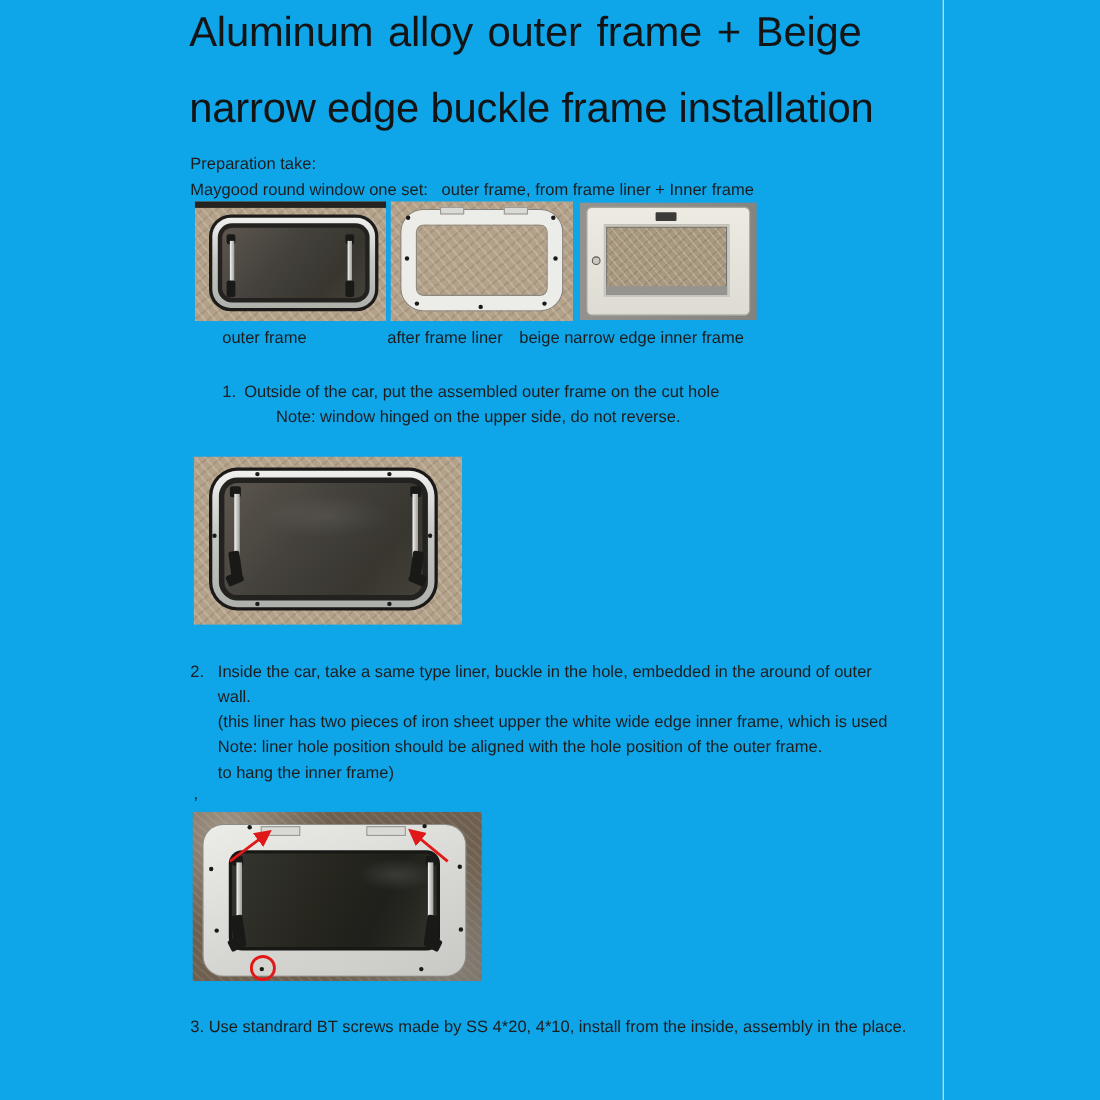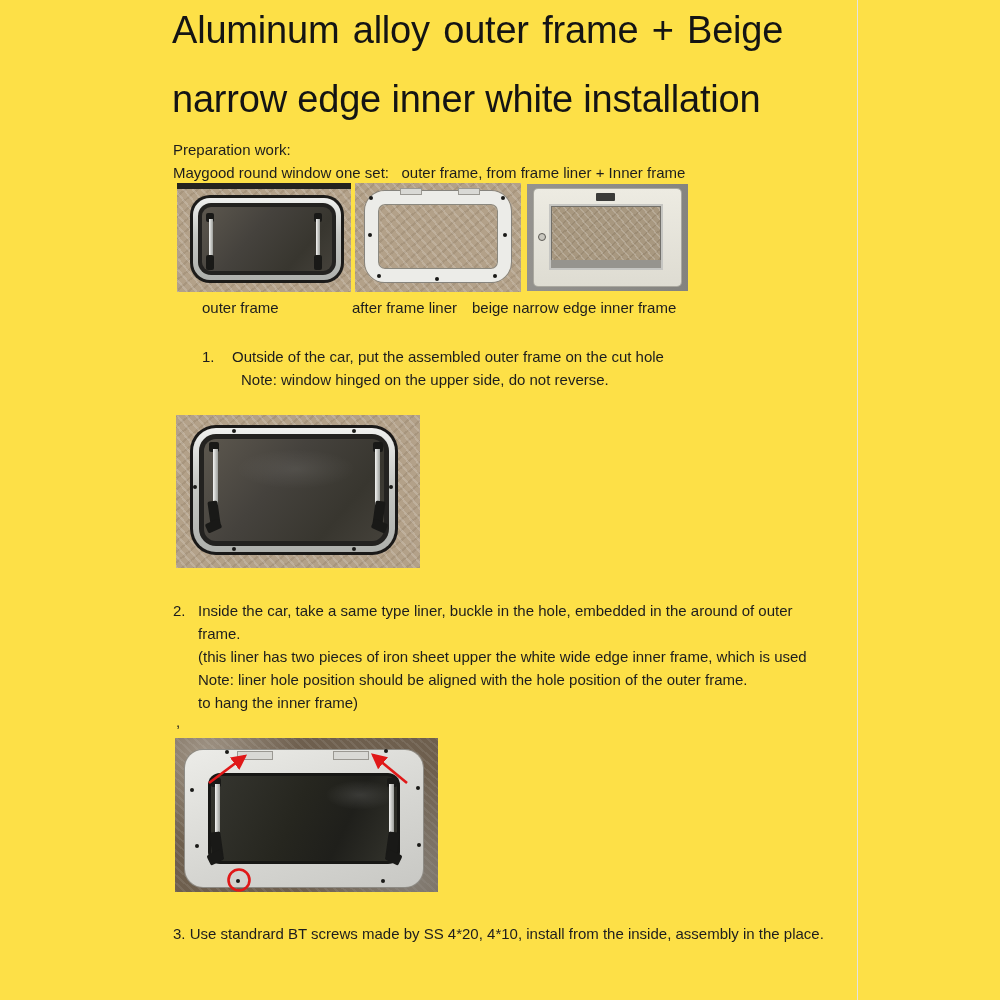--- a/index.html
+++ b/index.html
@@ -1,16 +1,16 @@
 <!DOCTYPE html>
 <html><head>
 <meta charset="utf-8">
 <style>
   html,body{margin:0;padding:0;background:#ffffff;}
-  .page{position:relative;width:1000px;height:1000px;background:#fde047;overflow:hidden;
+  .page{position:relative;width:1000px;height:1000px;background:#0ea5e9;overflow:hidden;
         font-family:"Liberation Sans",sans-serif;color:#1d1d1d;}
   .abs{position:absolute;}
   .nw{white-space:pre;}
   .title{font-size:38px;line-height:1.1;color:#141414;letter-spacing:-0.2px;}
   .t1{word-spacing:3px;}
   .body-text{font-size:15px;line-height:23px;}
   .lbl{font-size:15px;}
   figure{margin:0;}
   .ph{position:absolute;overflow:hidden;}
   
@@ -34,23 +34,23 @@
   .edge-line{position:absolute;left:857px;top:0;width:1px;height:1000px;background:#e3e3e3;}
 </style>
 </head>
 <body>
 
 <div class="page">
 
   <div class="edge-line"></div>
 
   <div class="abs title t1 nw" style="left:172px;top:10px;">Aluminum alloy outer frame + Beige</div>
-  <div class="abs title nw" style="left:172px;top:79px;">narrow edge inner white installation</div>
+  <div class="abs title nw" style="left:172px;top:79px;">narrow edge buckle frame installation</div>
 
-  <div class="abs body-text nw" style="left:173px;top:138px;">Preparation work:</div>
+  <div class="abs body-text nw" style="left:173px;top:138px;">Preparation take:</div>
   <div class="abs body-text nw" style="left:173px;top:161px;">Maygood round window one set:   outer frame, from frame liner + Inner frame</div>
 
   <figure class="ph" style="left:177px;top:183px;width:174px;height:109px;">
     <div class="abs wrapbg" style="left:0;top:0;width:174px;height:109px;"></div>
     <div class="abs" style="left:0;top:0;width:174px;height:6px;background:#24231f;"></div>
     <div class="abs" style="left:13px;top:12px;width:154px;height:88px;border-radius:20px;background:#1c1b19;"></div>
     <div class="abs silver" style="left:16px;top:15px;width:148px;height:82px;border-radius:17px;"></div>
     <div class="abs" style="left:21px;top:20px;width:138px;height:72px;border-radius:13px;background:#232220;"></div>
     <div class="abs glass" style="left:25px;top:24px;width:130px;height:64px;border-radius:9px;"></div>
     <div class="abs cap" style="left:29px;top:30px;width:8px;height:9px;"></div>
@@ -82,22 +82,22 @@
     <div class="abs" style="left:24px;top:76px;width:110px;height:8px;background:#96948e;"></div>
     <div class="abs" style="left:69px;top:9px;width:19px;height:8px;background:#3b3b39;border-radius:1px;"></div>
     <div class="abs" style="left:11px;top:49px;width:6px;height:6px;border-radius:50%;background:#c9c7bf;border:1px solid #5c5a54;"></div>
   </figure>
 
   <div class="abs lbl nw" style="left:202px;top:299px;">outer frame</div>
   <div class="abs lbl nw" style="left:352px;top:299px;">after frame liner</div>
   <div class="abs lbl nw" style="left:472px;top:299px;">beige narrow edge inner frame</div>
 
   <div class="abs body-text nw" style="left:202px;top:345px;">1.</div>
-  <div class="abs body-text nw" style="left:232px;top:345px;">Outside of the car, put the assembled outer frame on the cut hole</div>
-  <div class="abs body-text nw" style="left:241px;top:368px;">Note: window hinged on the upper side, do not reverse.</div>
+  <div class="abs body-text nw" style="left:222px;top:345px;">Outside of the car, put the assembled outer frame on the cut hole</div>
+  <div class="abs body-text nw" style="left:251px;top:368px;">Note: window hinged on the upper side, do not reverse.</div>
 
   <figure class="ph" style="left:176px;top:415px;width:244px;height:153px;">
     <div class="abs wrapbg" style="left:0;top:0;width:244px;height:153px;"></div>
     <div class="abs" style="left:14px;top:10px;width:208px;height:130px;border-radius:26px;background:#1a1918;"></div>
     <div class="abs silver" style="left:17px;top:13px;width:202px;height:124px;border-radius:23px;"></div>
     <div class="abs" style="left:23px;top:19px;width:190px;height:112px;border-radius:17px;background:#232220;"></div>
     <div class="abs glass" style="left:28px;top:24px;width:180px;height:102px;border-radius:12px;"></div>
     <div class="abs" style="left:60px;top:34px;width:120px;height:40px;background:radial-gradient(ellipse,rgba(255,255,255,.08),transparent 70%);"></div>
     <div class="dot" style="left:56px;top:14px;"></div>
     <div class="dot" style="left:176px;top:14px;"></div>
@@ -111,21 +111,21 @@
     <div class="abs foot" style="left:30px;top:106px;width:15px;height:10px;transform:rotate(-24deg);"></div>
     <div class="abs cap" style="left:197px;top:27px;width:10px;height:10px;"></div>
     <div class="abs bar" style="left:199px;top:34px;width:5px;height:58px;"></div>
     <div class="abs clamp" style="left:198px;top:86px;width:10px;height:24px;transform:rotate(8deg);"></div>
     <div class="abs foot" style="left:196px;top:106px;width:15px;height:10px;transform:rotate(24deg);"></div>
   </figure>
 
   <div class="abs body-text nw" style="left:173px;top:599px;">2.</div>
   <div class="abs body-text" style="left:198px;top:599px;width:660px;">
     <div class="nw">Inside the car, take a same type liner, buckle in the hole, embedded in the around of outer</div>
-    <div class="nw">frame.</div>
+    <div class="nw">wall.</div>
     <div class="nw">(this liner has two pieces of iron sheet upper the white wide edge inner frame, which is used</div>
     <div class="nw">Note: liner hole position should be aligned with the hole position of the outer frame.</div>
     <div class="nw">to hang the inner frame)</div>
   </div>
 
   <div class="abs body-text nw" style="left:176px;top:710px;">,</div>
 
   <figure class="ph" style="left:175px;top:738px;width:263px;height:154px;">
     <div class="abs brownbg" style="left:0;top:0;width:263px;height:154px;"></div>
     <div class="abs" style="left:10px;top:12px;width:238px;height:137px;border-radius:18px;background:linear-gradient(160deg,#ecece8,#d5d5d1 60%,#c8c8c4);box-shadow:0 0 0 1px #8e8c86;"></div>

